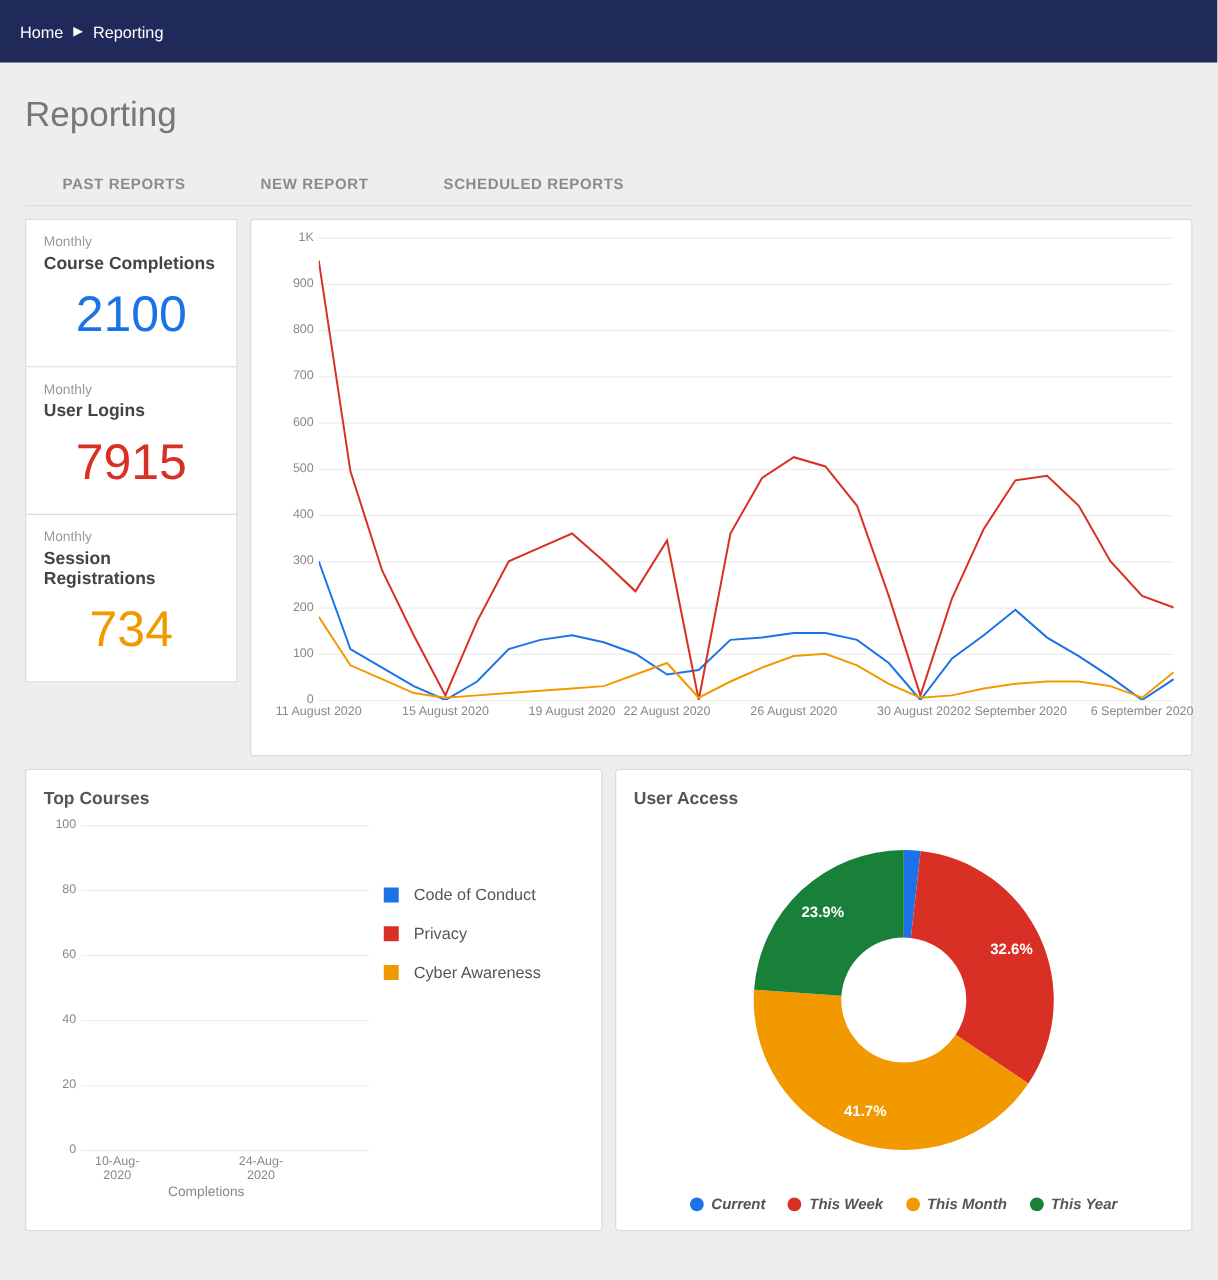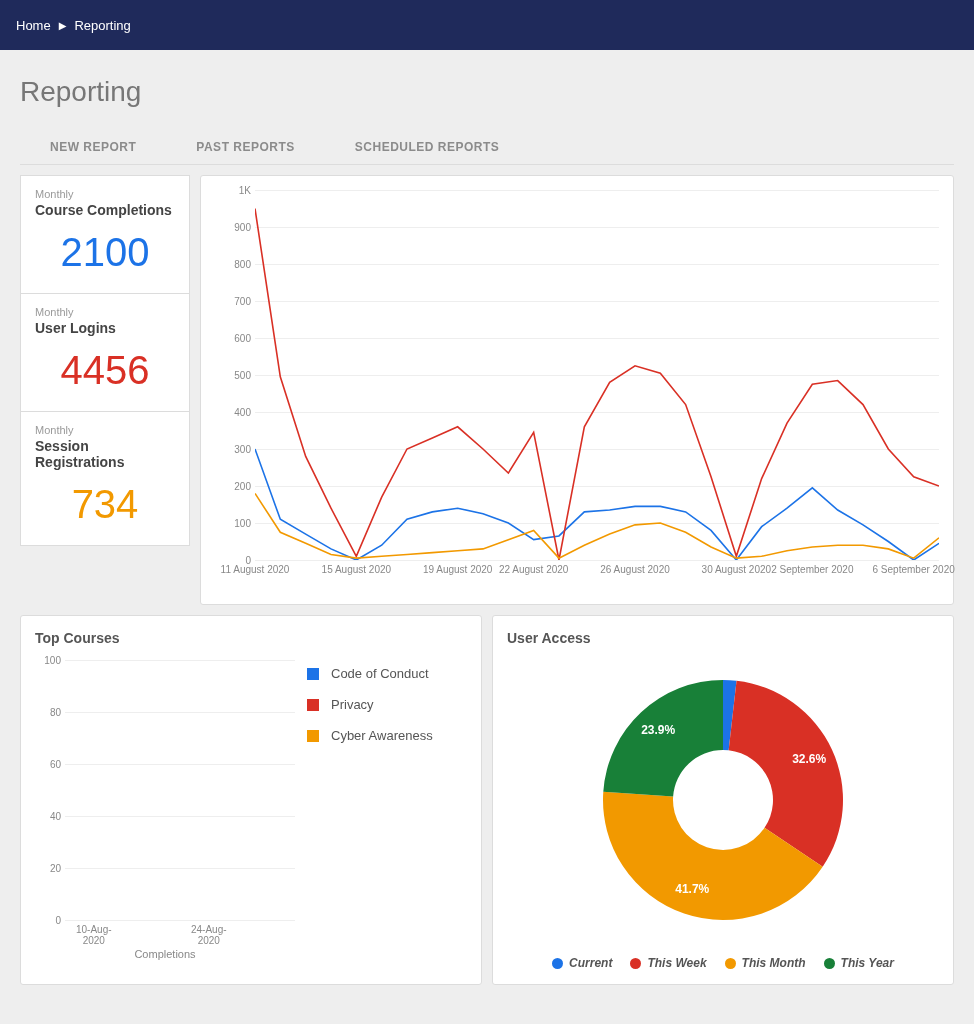--- a/index.html
+++ b/index.html
@@ -65,21 +65,21 @@
   .bar-grid{position:absolute;left:30px;right:0;top:0;bottom:40px;}
   .bar-grid .gline{position:absolute;left:0;right:0;border-top:1px solid #eee;}
   .bar-ylabels{position:absolute;left:0;top:0;bottom:40px;width:26px;}
   .bar-ylabels span{position:absolute;right:0;transform:translateY(-50%);font-size:10px;color:#888;}
   .bar-plot{position:absolute;left:30px;right:0;top:0;bottom:40px;display:flex;align-items:flex-end;}
   .bar-group{flex:1;display:flex;justify-content:center;align-items:flex-end;gap:4px;}
   .bar{width:12px;}
   .bar-xlabels{position:absolute;left:30px;right:0;bottom:20px;height:16px;display:flex;}
   .bar-xlabels span{flex:1;text-align:center;font-size:10px;color:#888;}
   .bar-xtitle{position:absolute;left:0;right:0;bottom:0;text-align:center;font-size:11px;color:#888;}
-  .bar-legend{width:160px;padding-top:6px;}
+  .bar-legend{width:160px;padding-top:6px;margin-top:42px;}
   .swatch{display:flex;align-items:center;font-size:13px;color:#555;margin-bottom:16px;}
   .swatch .box{width:12px;height:12px;margin-right:12px;}
 
   
   .donut-wrap{display:flex;flex-direction:column;align-items:center;}
   .donut-legend{display:flex;gap:18px;justify-content:center;margin-top:16px;}
   .donut-legend .item{display:flex;align-items:center;font-size:12px;font-weight:700;color:#555;font-style:italic;}
   .donut-legend .dot{width:11px;height:11px;border-radius:50%;margin-right:6px;}
   svg.donut text{font-size:12px;font-weight:700;fill:#fff;font-family:Arial;}
 </style>
@@ -89,36 +89,36 @@
 <div class="topbar">
   <span>Home</span>
   <span class="sep">▶</span>
   <span>Reporting</span>
 </div>
 
 <div class="page">
   <h1 class="page-title">Reporting</h1>
 
   <div class="tabs" id="tabs">
+      <div class="tab">PAST REPORTS</div>
       <div class="tab">NEW REPORT</div>
-      <div class="tab">PAST REPORTS</div>
       <div class="tab">SCHEDULED REPORTS</div>
     </div>
 
   <div class="row">
     <div class="metrics-col" id="metrics">
         <div class="metric blue">
           <div class="period">Monthly</div>
           <div class="name">Course Completions</div>
           <div class="value">2100</div>
         </div>
         <div class="metric red">
           <div class="period">Monthly</div>
           <div class="name">User Logins</div>
-          <div class="value">4456</div>
+          <div class="value">7915</div>
         </div>
         <div class="metric orange">
           <div class="period">Monthly</div>
           <div class="name">Session Registrations</div>
           <div class="value">734</div>
         </div>
       </div>
 
     <div class="card linechart-card">
       <div class="line-wrap" id="line-wrap">

